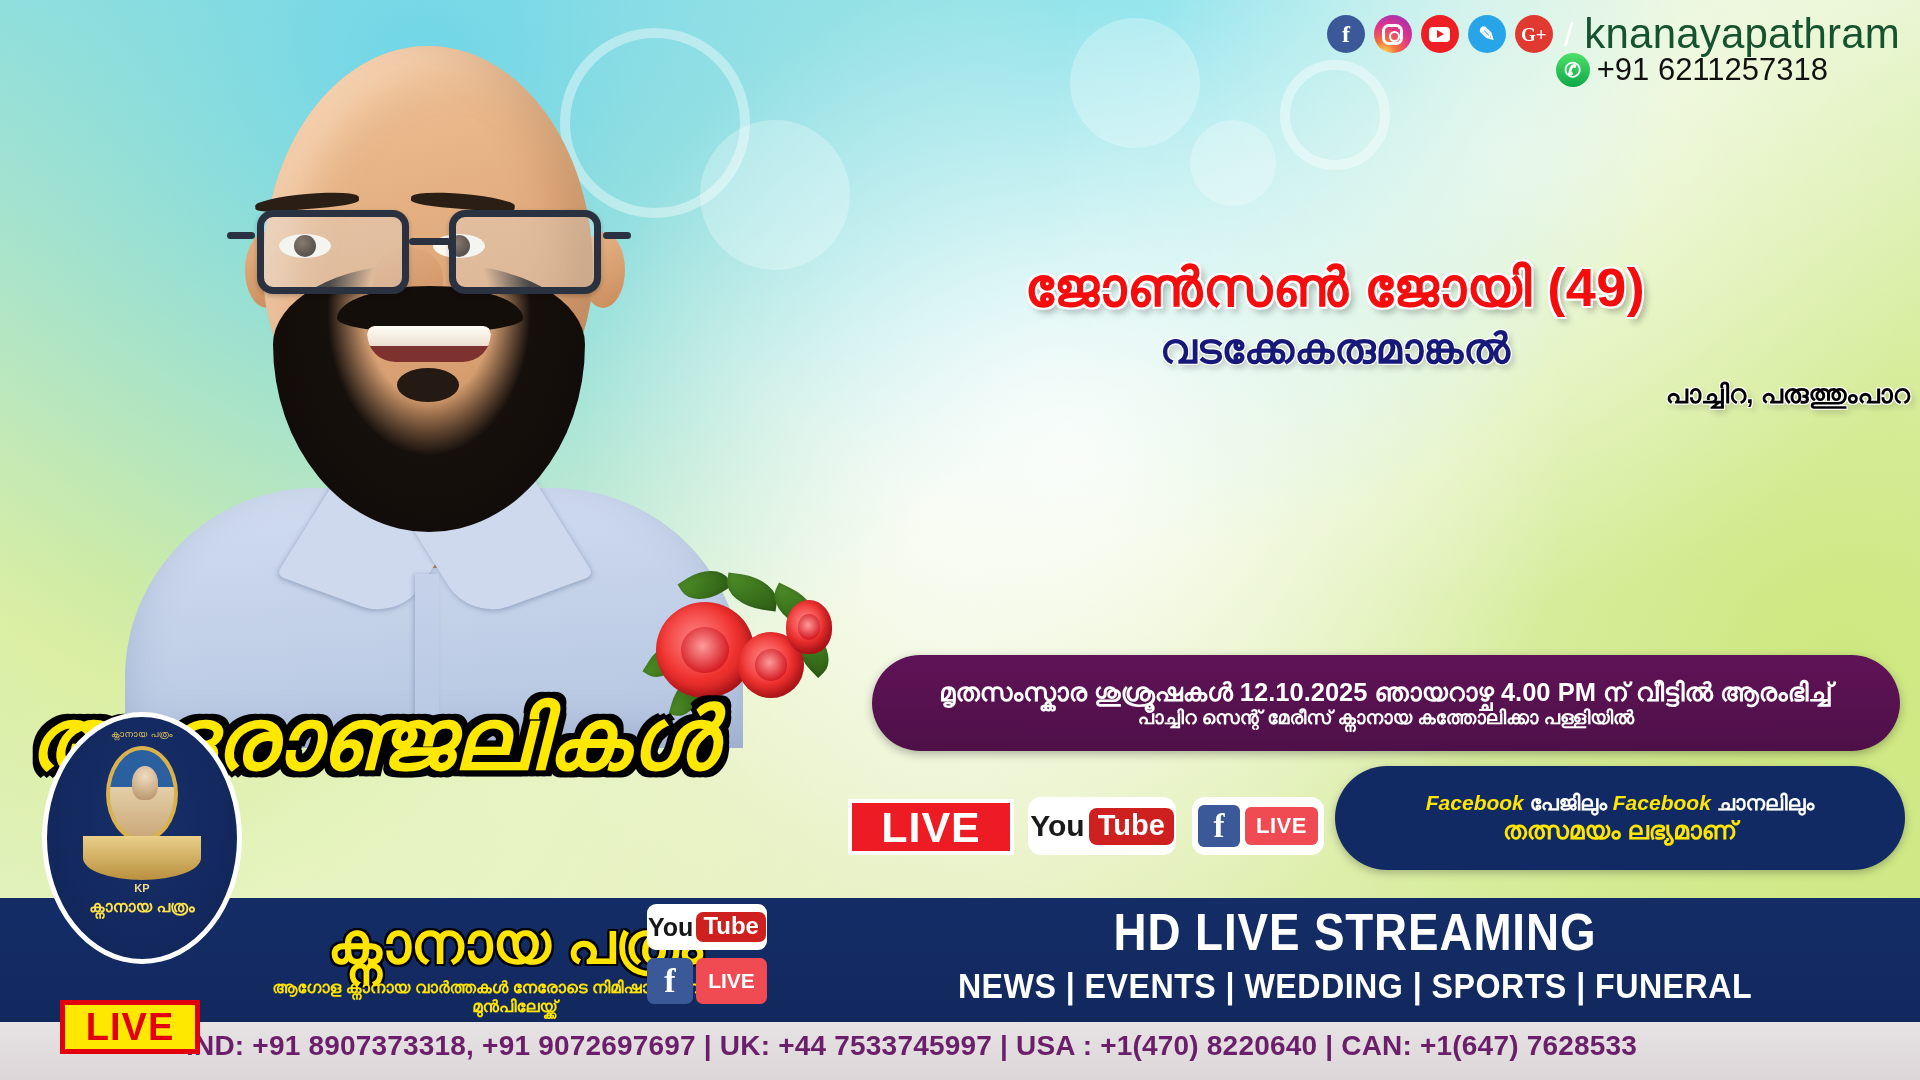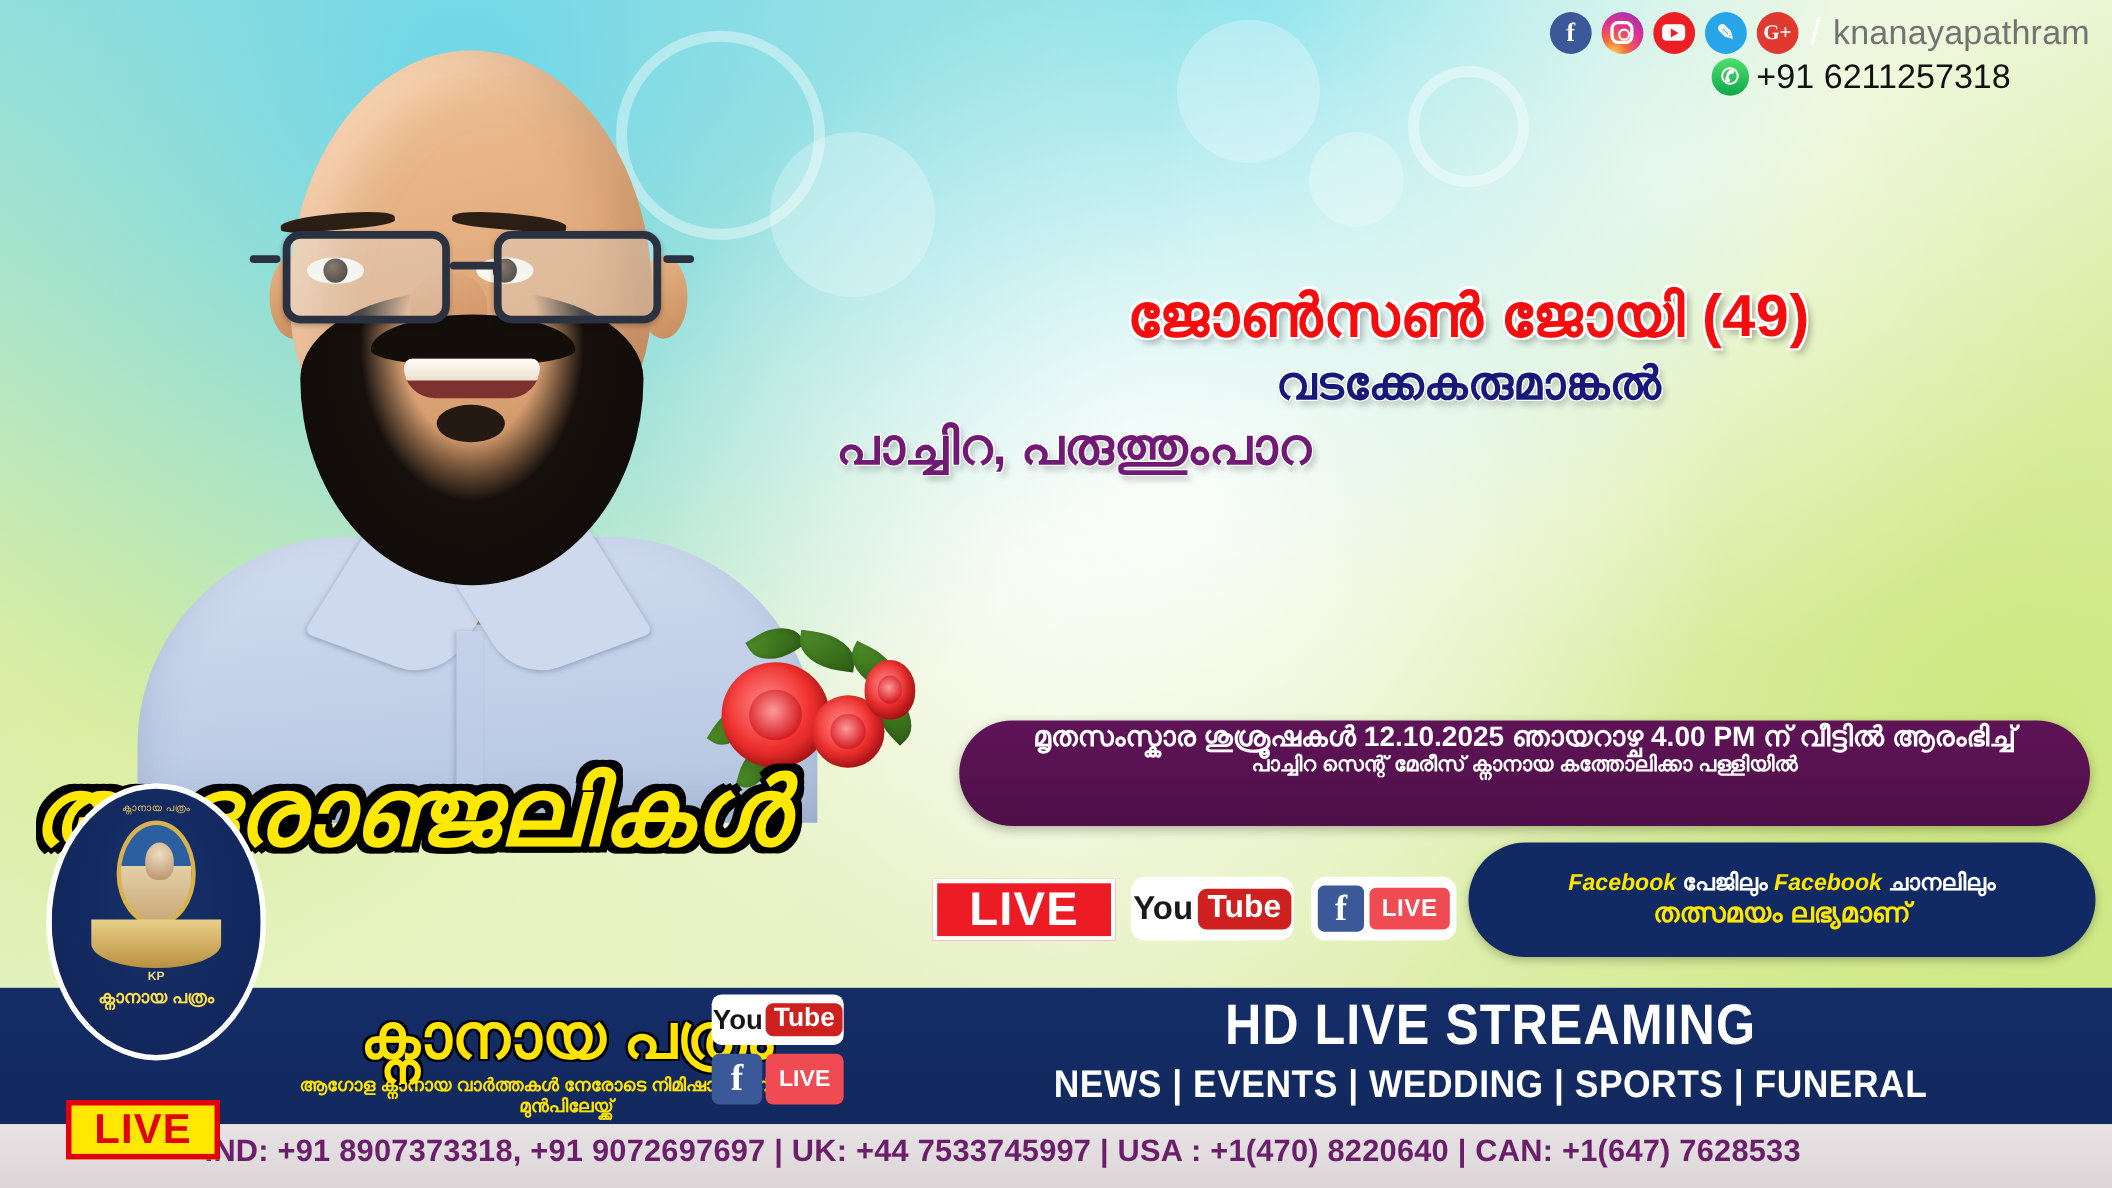--- a/index.html
+++ b/index.html
@@ -134,51 +134,51 @@
   .ig-sq::before { content:""; position:absolute; right:-1px; top:-1px; width:3px; height:3px;
           background:#fff; border-radius:50%; }
   .sico.yt { background:#ed1f24; }
   .yt-box { width:21px; height:15px; background:#fff; border-radius:4px; position:relative; }
   .yt-box::after { content:""; position:absolute; left:8px; top:3.5px;
           border-left:7px solid #ed1f24; border-top:4px solid transparent; border-bottom:4px solid transparent; }
   .sico.tw { background:#28a4e8; }
   .sico.gp { background:#e03a30; font-size: 19px; font-family:"Liberation Serif", serif; }
   .sico.wa { background: linear-gradient(#4ee06a,#0fa84b); }
   .slash { color:#ffffff; font-size: 34px; margin: 0 2px 0 2px; font-weight: 300; }
-  .handle { font-size: 31px; color:#737373; letter-spacing: 0.2px; }
+  .handle { font-size: 42px; color:#14532d; letter-spacing: 0.2px; }
   .wa-row { position:absolute; right: 92px; top: 52px; display:flex; align-items:center; gap: 7px; }
   .wa-num { font-size: 31px; color:#111; }
 
   
   .name-line {
     position:absolute; left: 760px; top: 256px; width: 1150px;
     text-align:center; font-size: 54px; font-weight: bold; color:#f50c0c;
     text-shadow: 2px 2px 0 #fff, -2px 2px 0 #fff, 2px -2px 0 #fff, -2px -2px 0 #fff,
                  4px 5px 7px rgba(0,0,0,0.30);
     letter-spacing: 0.5px;
   }
   .addr1 {
     position:absolute; left: 760px; top: 325px; width: 1150px;
     text-align:center; font-size: 42px; font-weight: bold; color:#16197a;
     text-shadow: 1px 1px 0 #fff, -1px 1px 0 #fff, 1px -1px 0 #fff, -1px -1px 0 #fff,
                  3px 4px 6px rgba(0,0,0,0.22);
   }
   .addr2 {
     position:absolute; left: 760px; top: 379px; width: 1150px;
-    text-align:left; font-size: 46px; font-weight: bold; color:#701a75;
+    text-align:right; font-size: 26px; font-weight: bold; color:#000000;
     text-shadow: 1px 1px 0 #fff, -1px 1px 0 #fff, 1px -1px 0 #fff, -1px -1px 0 #fff,
                  3px 4px 6px rgba(0,0,0,0.22);
   }
 
   
   .funeral-box {
     position:absolute; left: 872px; top: 655px; width: 1028px; height: 96px;
     background: linear-gradient(#5f1357, #4e1048);
     border-radius: 48px;
-    display:flex; flex-direction:column; align-items:center; 
+    display:flex; flex-direction:column; align-items:center; justify-content:center;
     color:#fff; box-shadow: 0 3px 10px rgba(0,0,0,0.28);
   }
   .funeral-box .l1 { font-size: 25.5px; font-weight:bold; line-height: 1.18; }
   .funeral-box .l2 { font-size: 19px; font-weight:bold; line-height: 1.18; }
 
   
   .stream-box {
     position:absolute; left: 1335px; top: 766px; width: 570px; height: 104px;
     background:#122a63; border-radius: 52px;
     display:flex; flex-direction:column; align-items:center; justify-content:center;

